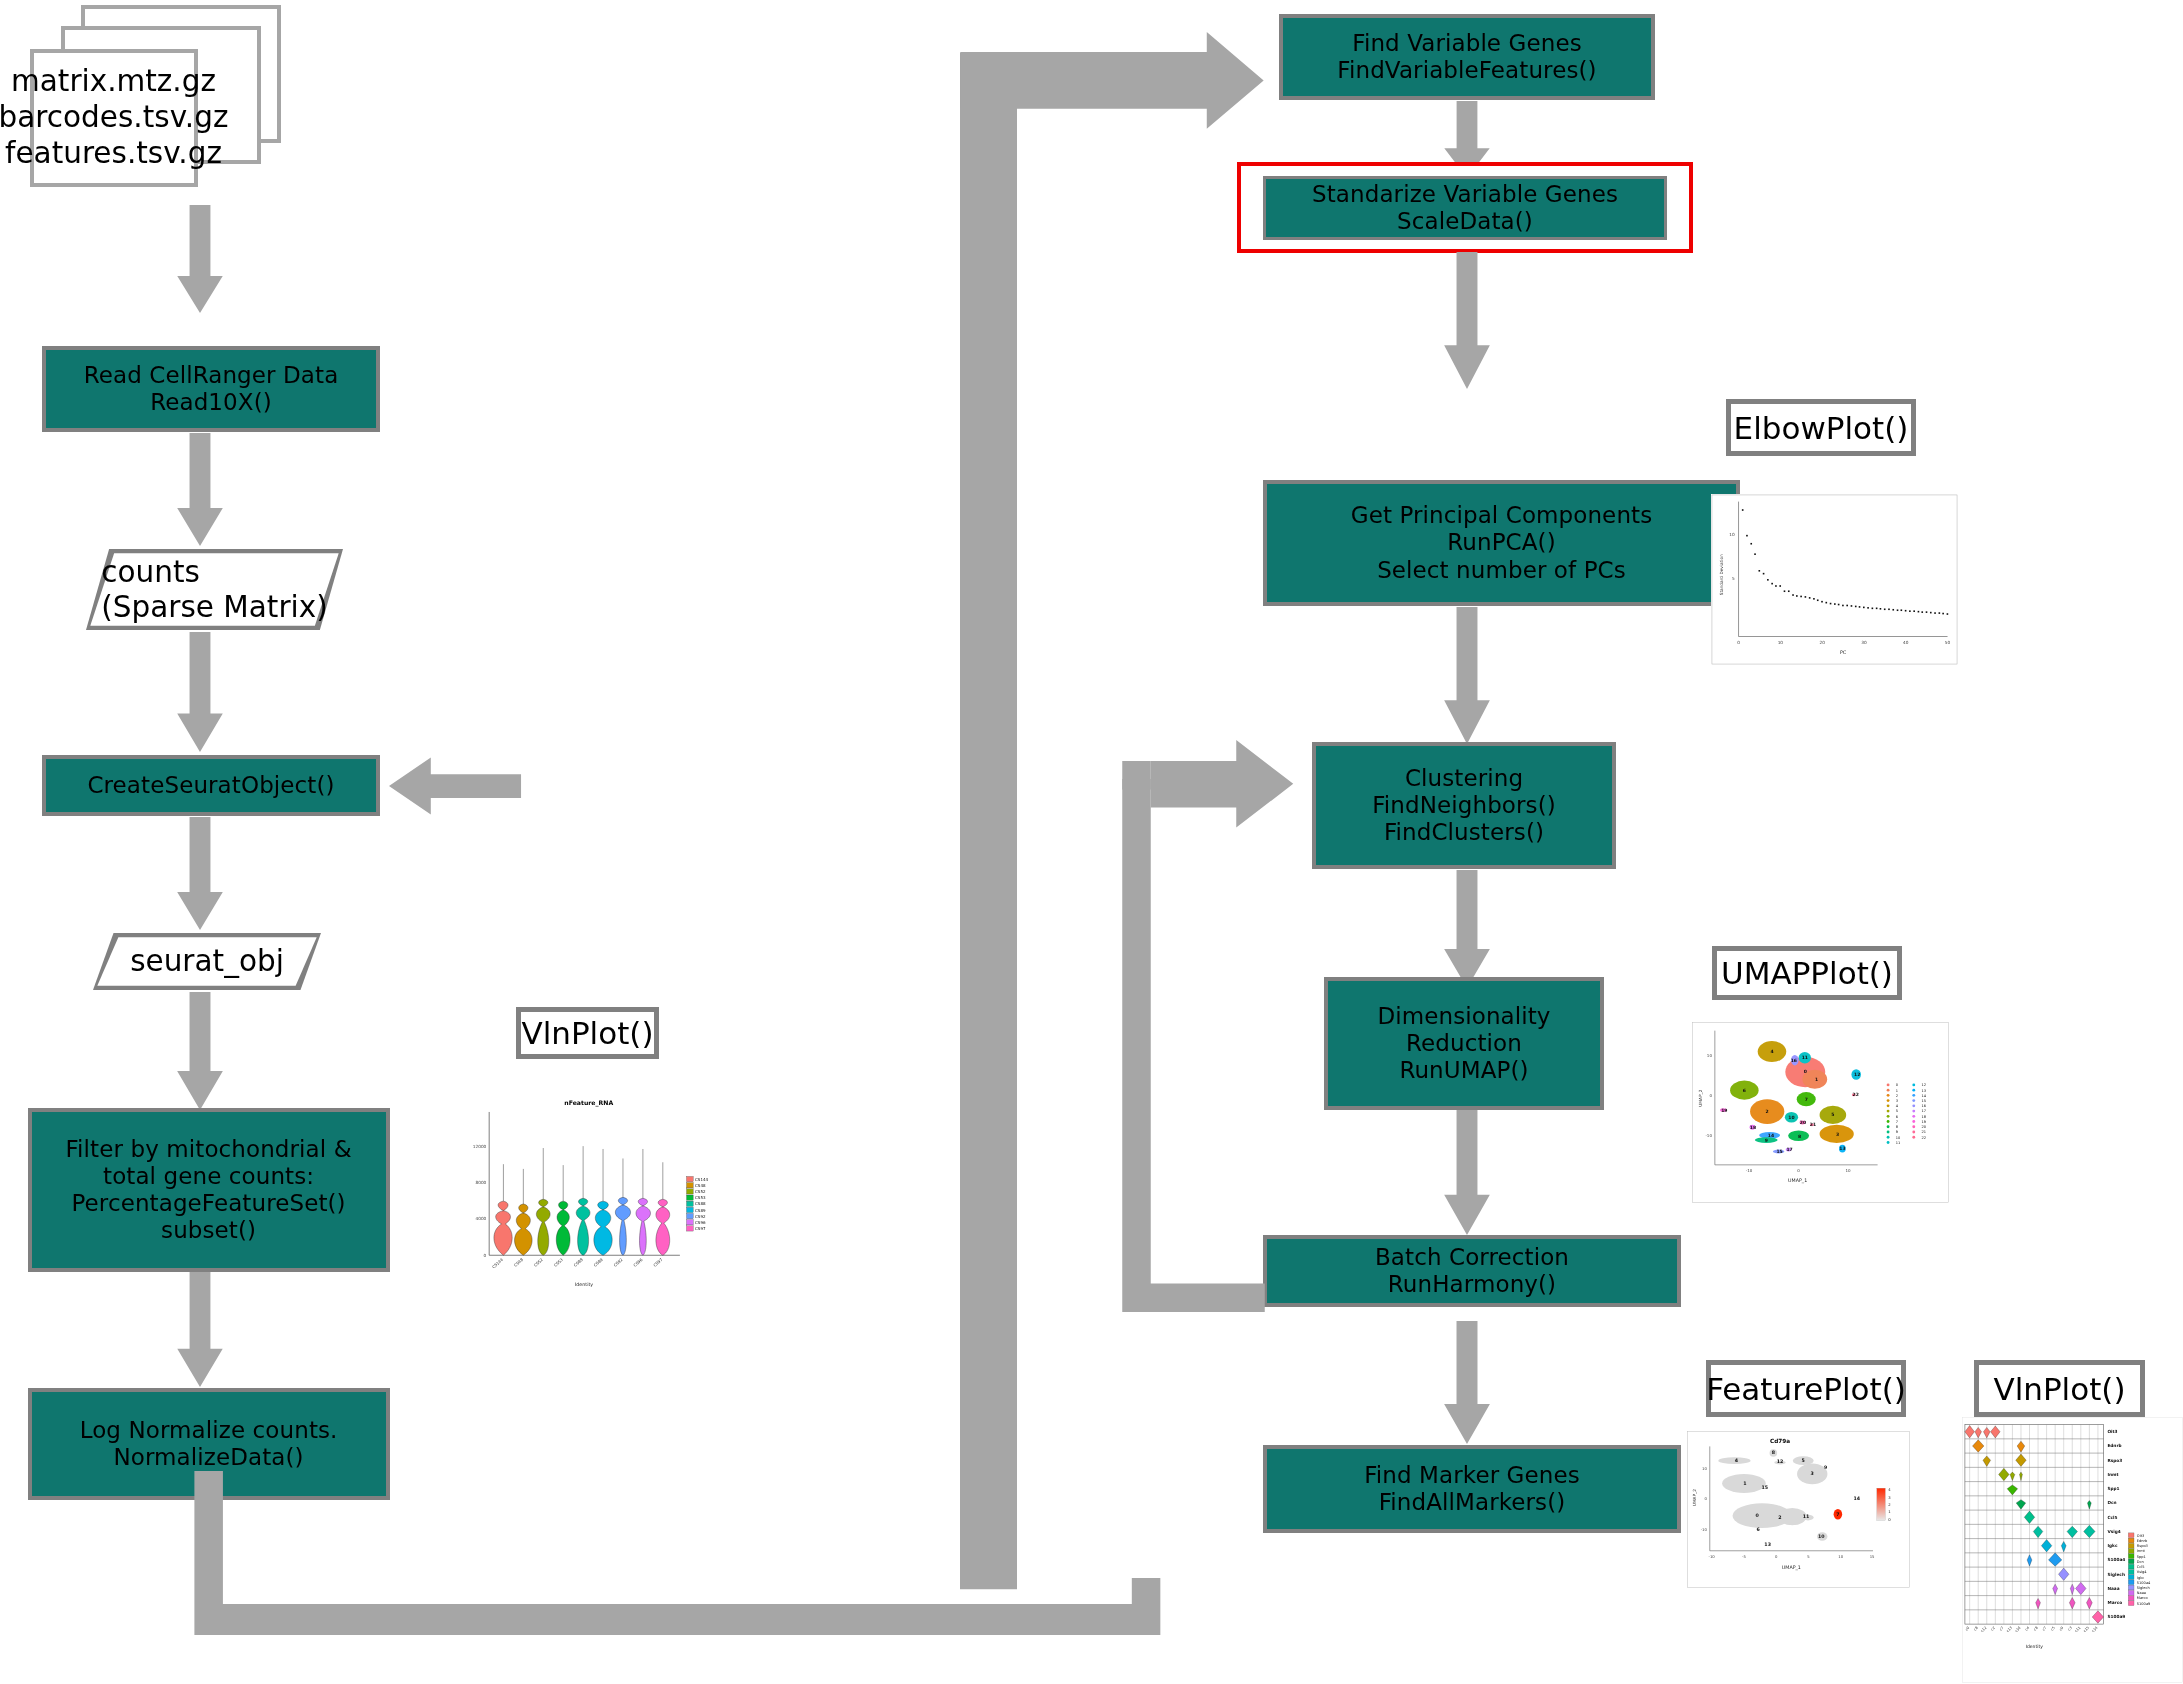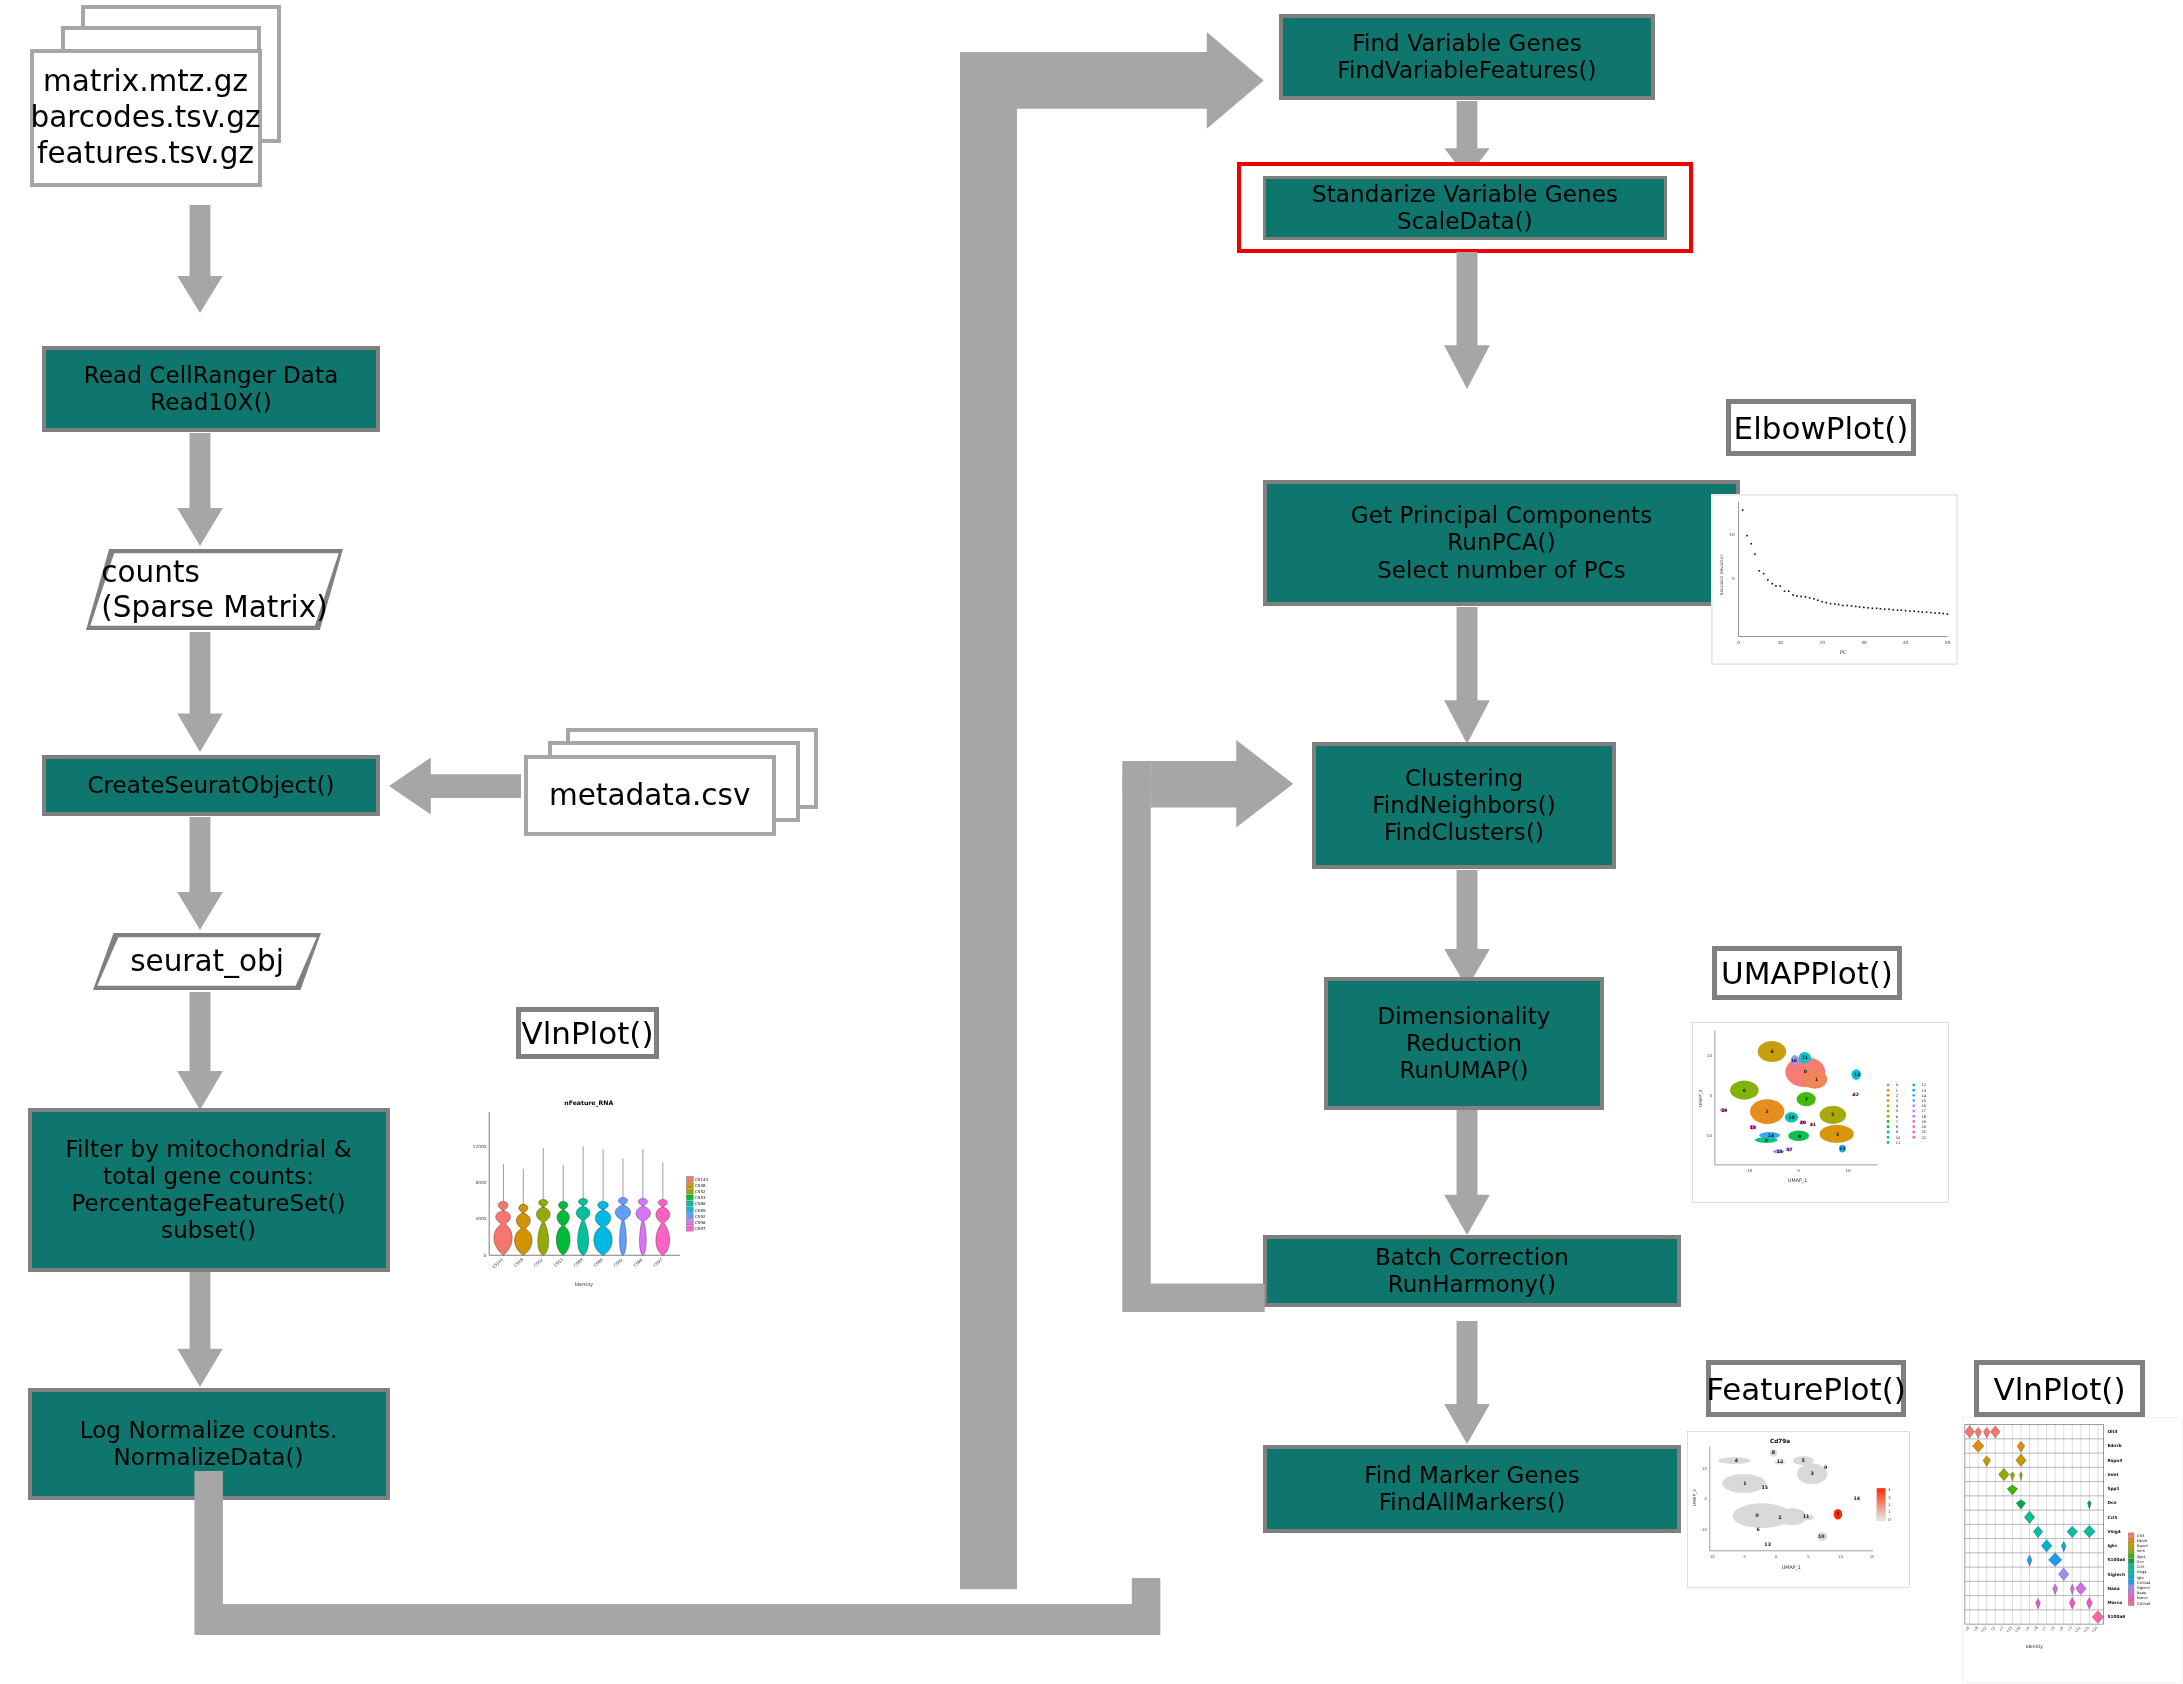--- a/index.html
+++ b/index.html
@@ -46,21 +46,21 @@
   .plot svg{display:block;}
 </style>
 </head>
 <body>
 
 <div id="canvas">
 
   <div class="stack" style="left:19px;top:4.8px;width:266px;height:202px;">
     <div class="sheet" style="left:62px;top:0;width:200px;height:138px;"></div>
     <div class="sheet" style="left:42px;top:21px;width:200px;height:138px;"></div>
-    <div class="sheet front" style="left:10.5px;top:44px;width:232px;height:138px;">
+    <div class="sheet front" style="left:10.5px;top:44px;width:168px;height:138px;">
       <span class="txt">matrix.mtz.gz
 barcodes.tsv.gz
 features.tsv.gz</span>
     </div>
   </div>
 
   <div class="arrow" style="left:176px;top:205px;width:48px;height:109px;">
     <svg width="48" height="109" viewBox="0 0 100 230">
       <polygon points="28,0 72,0 72,150 98,150 50,228 2,150 28,150" fill="#a6a6a6"></polygon>
     </svg>
@@ -87,27 +87,20 @@
   <div class="arrow" style="left:176px;top:632px;width:48px;height:121px;">
     <svg width="48" height="121" viewBox="0 0 100 255">
       <polygon points="28,0 72,0 72,172 98,172 50,253 2,172 28,172" fill="#a6a6a6"></polygon>
     </svg>
   </div>
 
   <div class="fbox" style="left:42px;top:755px;width:338px;height:61px;">
     <span class="txt">CreateSeuratObject()</span>
   </div>
 
-  <div class="stack" style="left:518px;top:728px;width:314px;height:119px;">
-    <div class="sheet" style="left:48px;top:0;width:252px;height:81px;"></div>
-    <div class="sheet" style="left:29.5px;top:13.3px;width:252px;height:81px;"></div>
-    <div class="sheet front" style="left:5.7px;top:27px;width:252px;height:81px;">
-      <span class="txt">metadata.csv</span>
-    </div>
-  </div>
 
   <div class="arrow" style="left:389px;top:755px;width:133px;height:62px;">
     <svg width="133" height="62" viewBox="0 0 280 130">
       <polygon points="0,65 88,5 88,40 278,40 278,90 88,90 88,125" fill="#a6a6a6"></polygon>
     </svg>
   </div>
 
   <div class="arrow" style="left:176px;top:817px;width:48px;height:114px;">
     <svg width="48" height="114" viewBox="0 0 100 240">
       <polygon points="28,0 72,0 72,158 98,158 50,238 2,158 28,158" fill="#a6a6a6"></polygon>

